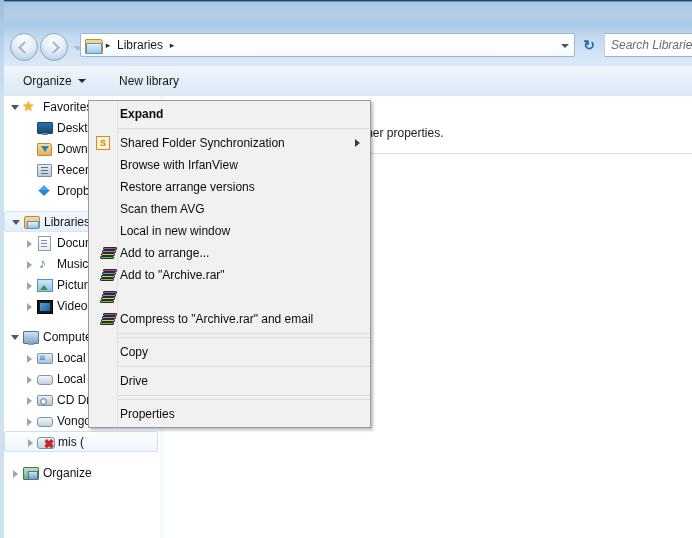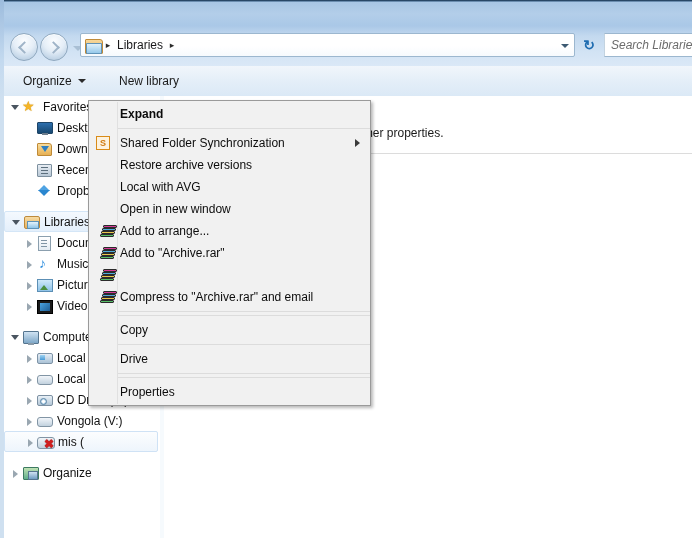--- a/index.html
+++ b/index.html
@@ -558,28 +558,31 @@
       </div>
       <div class="ctx-sep"></div>
       <div class="ctx-item">
         <span class="ctx-ico">
           <span class="ico-sharedsync">S</span>
         </span>
         <span class="ctx-label">Shared Folder Synchronization</span>
         <span class="ctx-arrow"></span>
       </div>
       <div class="ctx-item">
-        <span class="ctx-label">Restore archive versions</span>
+        <span class="ctx-label">Browse with IrfanView</span>
+      </div>
+      <div class="ctx-item">
+        <span class="ctx-label">Restore arrange versions</span>
       </div>
       <div class="ctx-item">
         <span class="ctx-ico"><span class="ico-avg"></span></span>
-        <span class="ctx-label">Local with AVG</span>
-      </div>
-      <div class="ctx-item">
-        <span class="ctx-label">Open in new window</span>
+        <span class="ctx-label">Scan them AVG</span>
+      </div>
+      <div class="ctx-item">
+        <span class="ctx-label">Local in new window</span>
       </div>
       <div class="ctx-item">
         <span class="ctx-ico">
           <span class="ico-rar">
             <i></i>
             <i></i>
             <i></i>
             <i></i>
           </span>
         </span>

